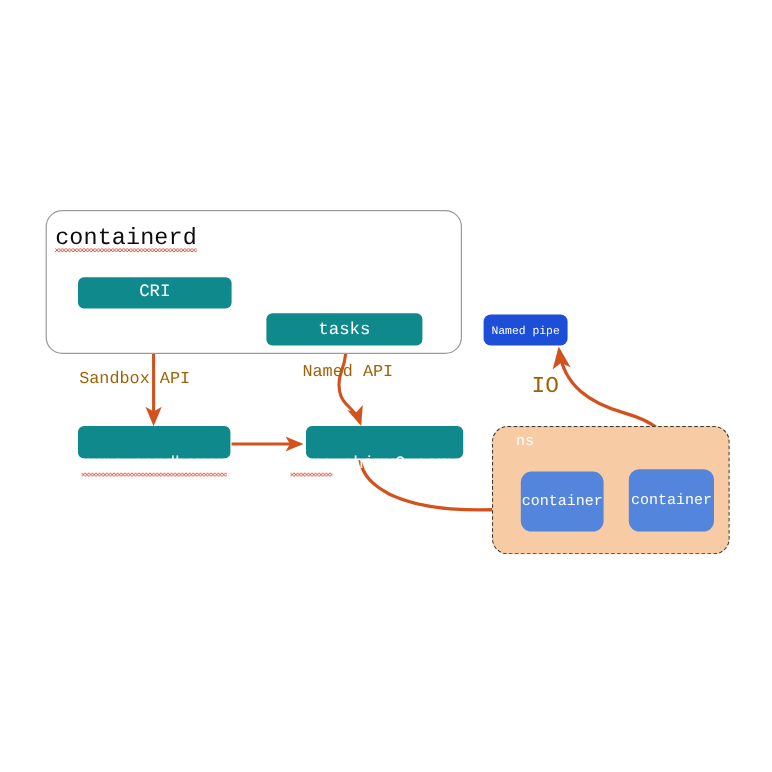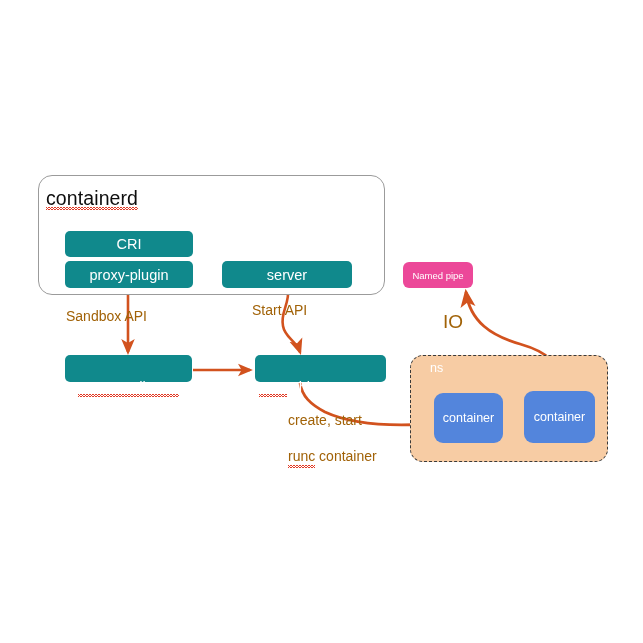--- a/index.html
+++ b/index.html
@@ -10,20 +10,21 @@
   }
   body {
     font-family: "Liberation Sans", sans-serif;
   }
   #canvas {
     position: relative;
     width: 643px;
     height: 495px;
     background: #ffffff;
     overflow: hidden;
+    font-family: Liberation Mono, monospace;
   }
   #edges {
     position: absolute;
     left: 0;
     top: 0;
     width: 643px;
     height: 643px;
     pointer-events: none;
   }
 
@@ -56,21 +57,21 @@
     box-sizing: border-box;
     display: flex;
     align-items: center;
     justify-content: center;
     color: #ffffff;
     white-space: nowrap;
     border-radius: 5px;
     text-align: right;
   }
   .node.teal   { background: #10898C; }
-  .node.orange { background: #ec4899; border-radius: 6px; }
+  .node.orange { background: #1d4ed8; border-radius: 6px; }
   .node.blue   { background: #5385DC; border-radius: 9px; }
 
   .n-cri        { left: 65px;  top: 231px; width: 128px; height: 26px;  font-size: 14.5px; }
   .n-proxy      { left: 65px;  top: 261px; width: 128px; height: 27px;  font-size: 14.5px; }
   .n-tasks      { left: 222px; top: 261px; width: 130px; height: 27px;  font-size: 14.5px; }
   .n-sandboxer  { left: 65px;  top: 355px; width: 127px; height: 27px;  font-size: 14.5px; }
   .n-shim       { left: 255px; top: 355px; width: 131px; height: 27px;  font-size: 14.5px; }
   .n-pipe       { left: 403px; top: 262px; width: 70px;  height: 26px;  font-size: 9.5px; }
   .n-container1 { left: 434px; top: 393px; width: 69px;  height: 50px;  font-size: 12.5px; }
   .n-container2 { left: 524px; top: 391px; width: 71px;  height: 52px;  font-size: 12.5px; }
@@ -163,26 +164,23 @@
     <path d="M 559,388 C 562,364 548,352 520,344 C 492,336 470,322 466,292" fill="none" stroke="#D2521E" stroke-width="2.8" marker-end="url(#ah2)"></path>
   </svg>
 
   <div class="group-box"></div>
   <div class="group-title"><span class="sq sq-title">containerd</span></div>
 
   <div class="node teal n-cri">
     <span>CRI</span>
   </div>
 
-  <div class="node teal n-proxy">
-    <span>proxy-plugin</span>
-  </div>
 
   <div class="node teal n-tasks">
-    <span>server</span>
+    <span>tasks</span>
   </div>
 
   <div class="node teal n-sandboxer">
     <span class="sq underline-solid">runc-sandboxer</span>
   </div>
 
   <div class="node teal n-shim">
     <span><span class="sq underline-solid">runc</span><span> shimv2 server</span></span>
   </div>
 
@@ -196,23 +194,19 @@
   <div class="node blue n-container1">
     <span>container</span>
   </div>
 
   <div class="node blue n-container2">
     <span>container</span>
   </div>
 
   <div class="edge-label l-sandbox">Sandbox API</div>
 
-  <div class="edge-label l-task">Start API</div>
-
-
-  <div class="edge-label l-create">
-    <div>create, start</div>
-    <div><span class="sq">runc</span><span> container</span></div>
-  </div>
+  <div class="edge-label l-task">Named API</div>
+
+
 
   <div class="edge-label l-io">IO</div>
 
 </div>
 
 </body></html>

